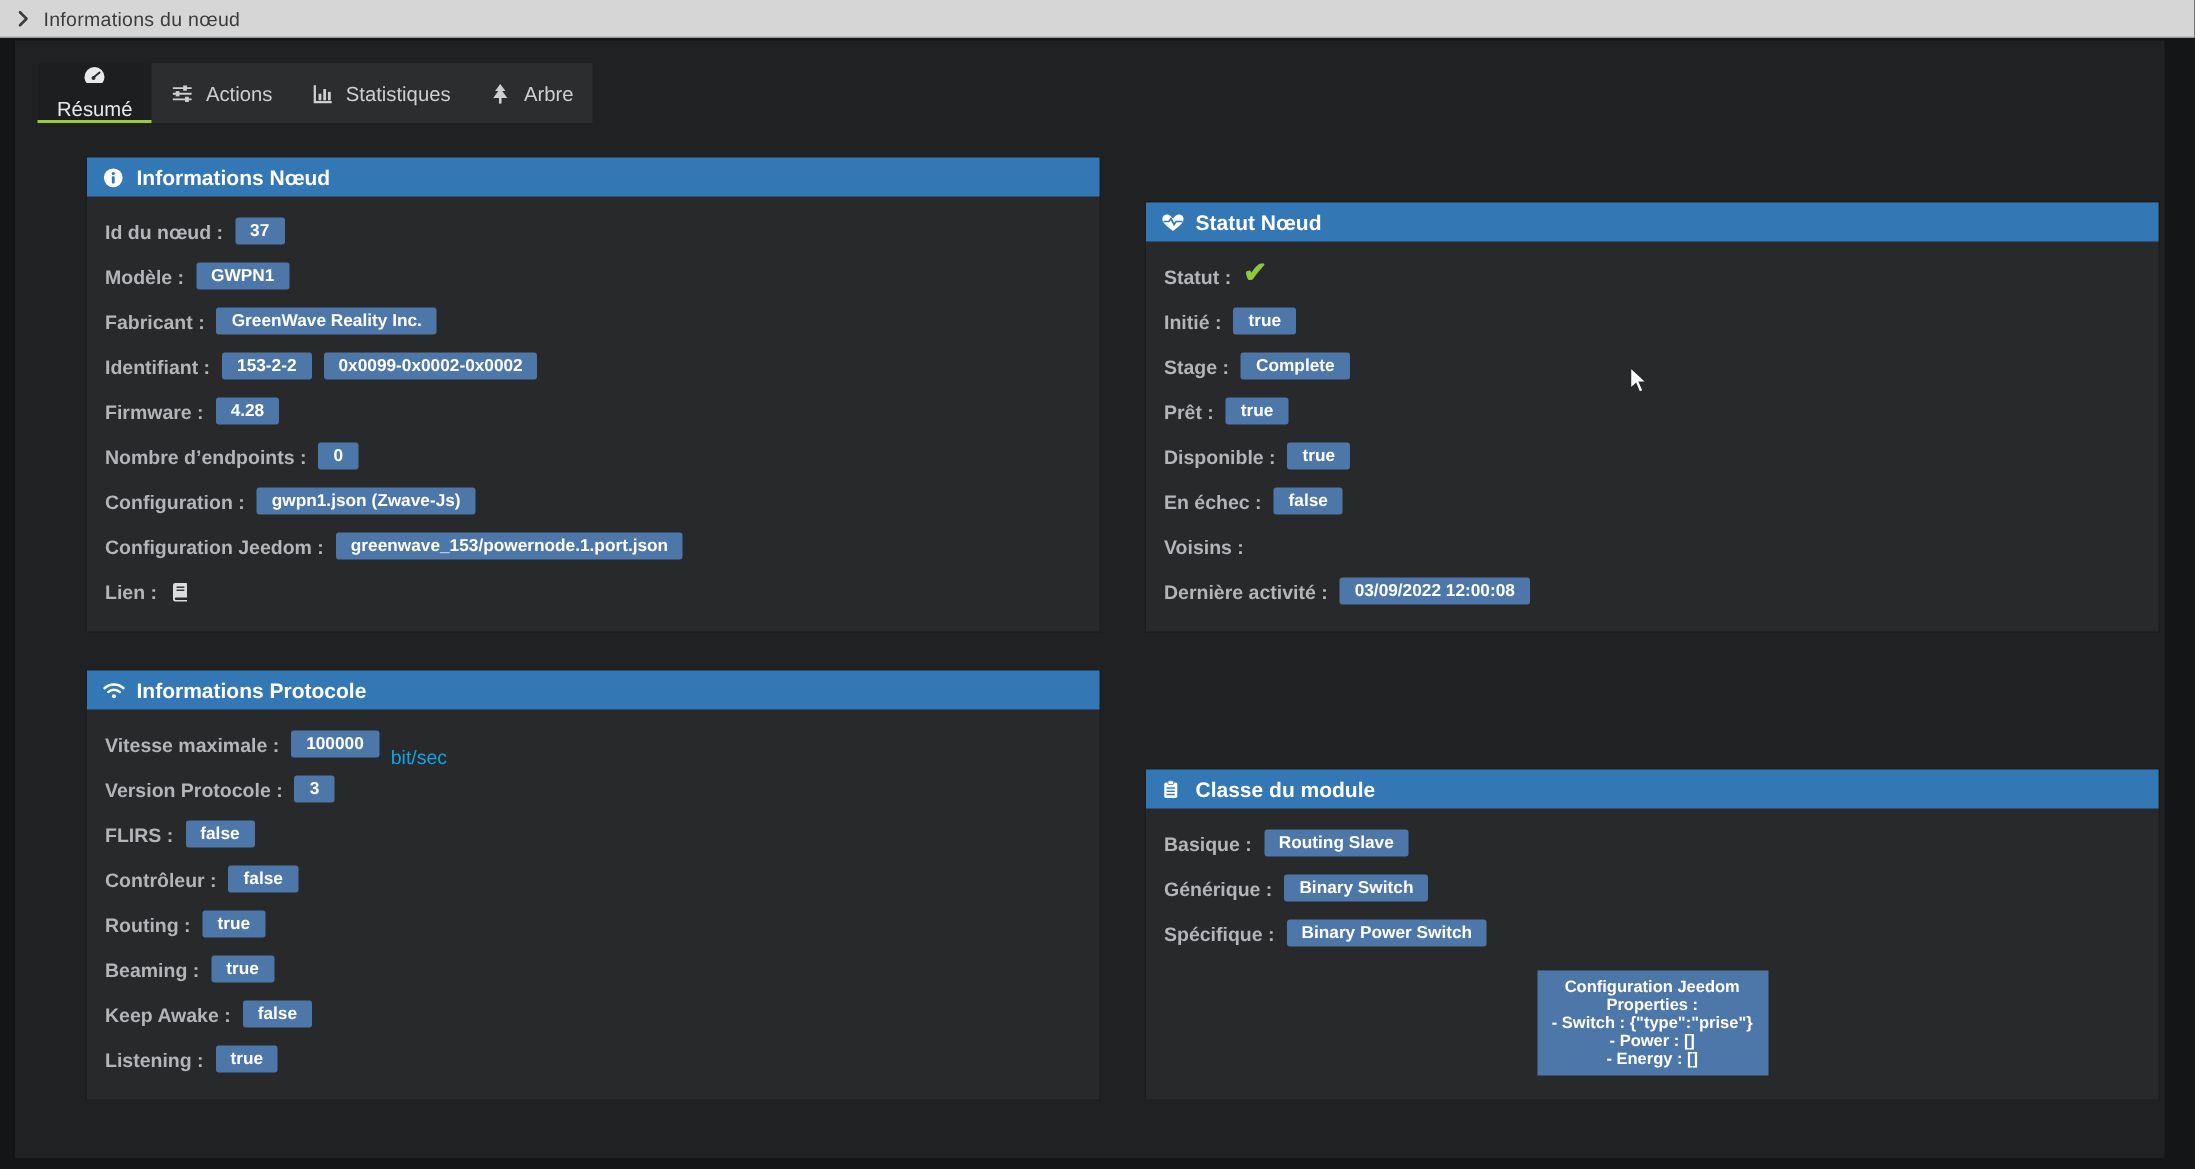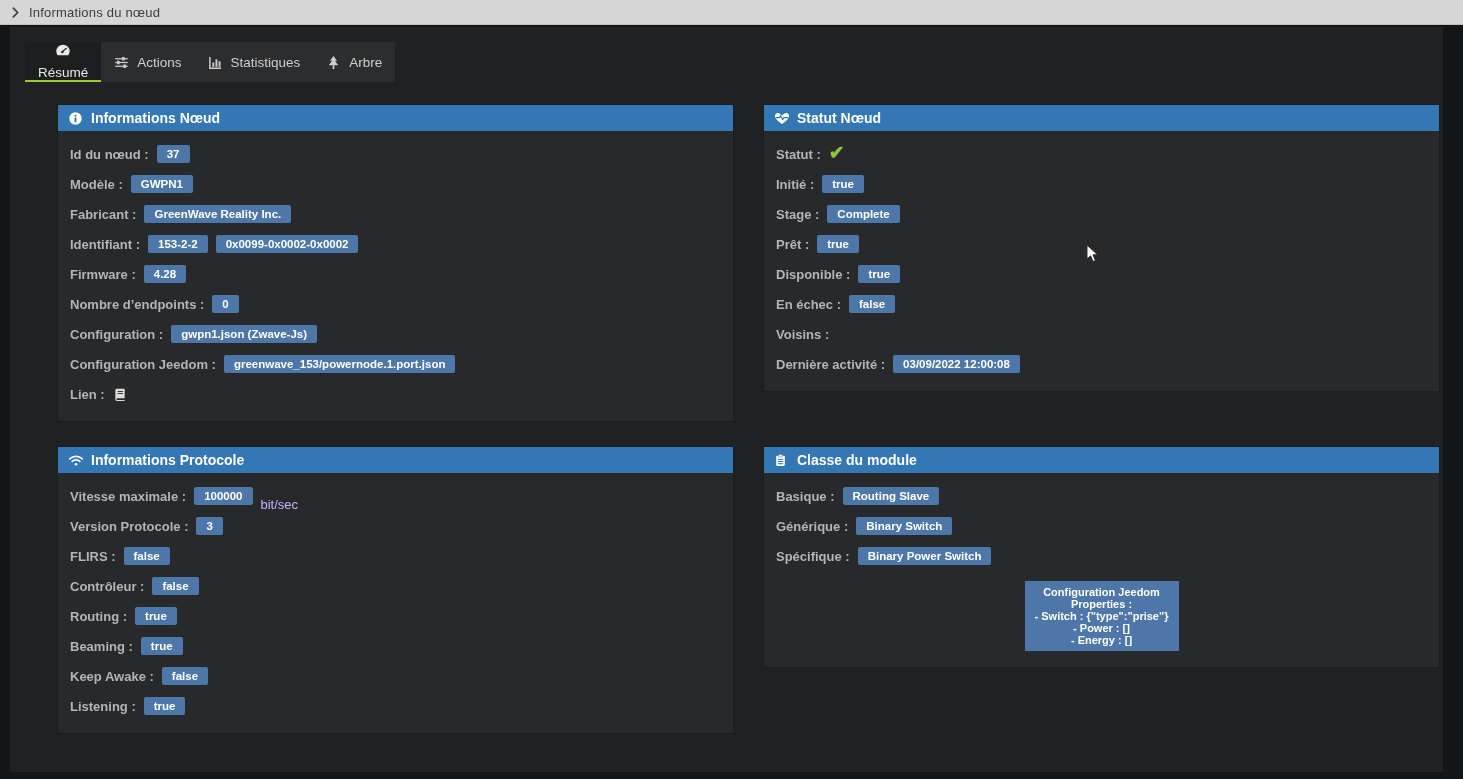--- a/index.html
+++ b/index.html
@@ -22,34 +22,34 @@
             background:#2c2d2f; }
   .tab { display:flex; align-items:center; gap:7px; padding:0 13px; height:40px;
          font-size:13.5px; color:#cfcfcf; cursor:pointer; position:relative; }
   .tab .ticon { width:16px; height:16px; display:flex; align-items:center; }
   .tab.active { background:#1d1e1f; color:#e9e9e9;flex-direction:column; }
   .tab.active::after { content:""; position:absolute; left:0; right:0; bottom:0;
                        height:2px; background:#9acd32; }
 
   
   .grid { position:absolute; left:47px; top:77px; width:1383px; }
-  .prow { display:flex; gap:29px; align-items:flex-start; margin-bottom:24px; }
+  .prow { display:flex; gap:29px; align-items:flex-end; margin-bottom:24px; }
   .panel { flex:1; background:#28292b; border:1px solid #1c1d1e; }
   .panel-head { background:#3377b5; color:#fff; height:26px; display:flex;
                 align-items:center; gap:7px; padding:0 10px; font-size:14px;
                 font-weight:bold; }
   .panel-head .picon { width:16px; height:16px; display:flex; align-items:center; }
   .panel-body { padding:8px 12px 12px 12px; }
 
   
   .irow { height:30px; display:flex; align-items:center; gap:8px; }
   .ilabel { font-size:13px; font-weight:bold; color:#b3b5b8; white-space:nowrap; }
   .badge { background:#4d77a8; color:#fff; font-size:11.5px; font-weight:bold;
            padding:3px 10px; border-radius:2px; white-space:nowrap; }
-  .suffix { font-size:13px; color:#c4b5fd;margin-top:16px; }
+  .suffix { font-size:13px; color:#0ea5e9;margin-top:16px; }
   .checkmark { color:#8dc63f; font-size:19px; font-weight:bold; line-height:1;
                margin-top:-3px; }
   .linkicon { width:15px; height:16px; display:flex; align-items:center; cursor:pointer; }
 
   
   .infobox { background:#4d77a8; color:#fff; width:154px; margin:10px auto 4px auto;
              padding:5px 6px; font-size:11px; font-weight:bold; line-height:12px;
              text-align:center; }
 
   

